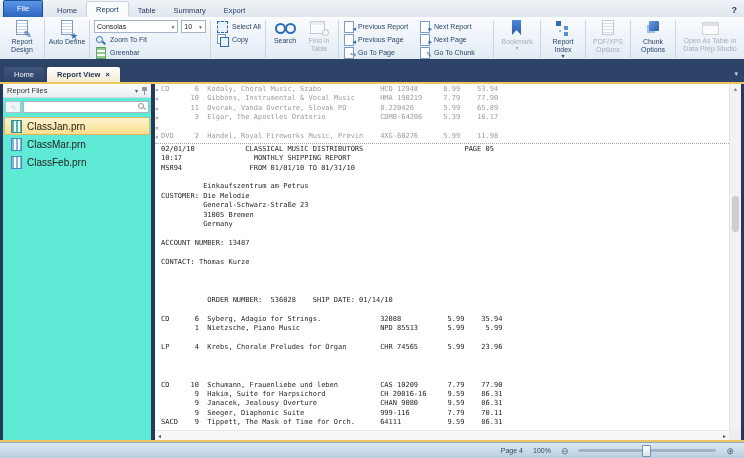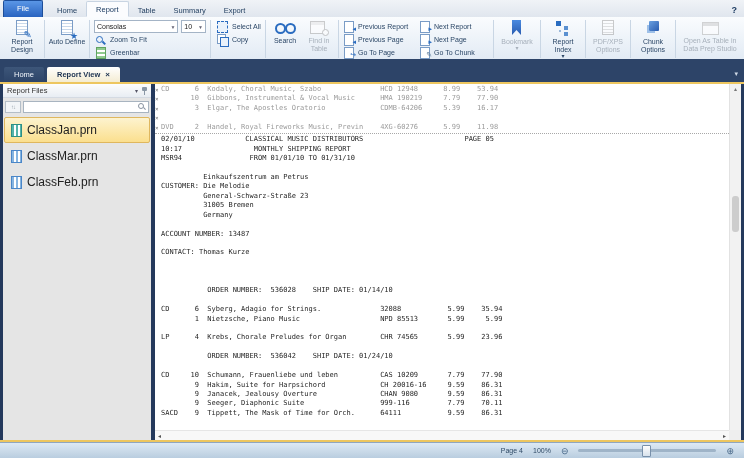--- a/index.html
+++ b/index.html
@@ -92,37 +92,37 @@
   .dtab.active{background:linear-gradient(#ffffff,#f4ecd2);color:#1b3150;font-weight:bold;gap:5px;}
   .dtab .close{font-weight:bold;font-size:8px;color:#1b3150;}
   .tw-pin{margin-left:auto;margin-right:6px;color:#cfd9e6;font-size:7px;padding-bottom:4px;}
 
   .goldline{position:absolute;left:0;right:0;height:2px;background:#edc65f;}
   .goldline.top{top:82px;} .goldline.bottom{top:440px;}
 
   
   .content{position:absolute;top:84px;left:0;right:0;height:356px;display:flex;
     border-left:3px solid #24395c;border-right:3px solid #24395c;background:#fff;box-sizing:border-box;}
-  .sidebar{width:148px;flex:none;display:flex;flex-direction:column;background:#e5e5e5;overflow:hidden;}
+  .sidebar{width:148px;flex:none;display:flex;flex-direction:column;background:#5eead4;overflow:hidden;}
   .panel-header{height:13px;flex:none;background:linear-gradient(#fdfdfd,#e8edf3);border-bottom:1px solid #d4dae2;
     display:flex;align-items:center;padding:0 4px;font-size:7.5px;color:#333;}
   .ph-icons{margin-left:auto;display:flex;align-items:center;gap:4px;}
   .chev{font-size:6px;color:#556;}
   .pin{width:5px;height:9px;position:relative;display:inline-block;}
   .pin:before{content:"";position:absolute;left:0;top:1px;width:5px;height:4px;background:#8a97a6;border-radius:1px;}
   .pin:after{content:"";position:absolute;left:2px;top:5px;width:1px;height:4px;background:#8a97a6;}
   .search-row{height:15px;flex:none;display:flex;align-items:center;gap:2px;padding:1px 2px;}
   .sortbtn{width:14px;height:10px;border:1px solid #b4bec8;background:#f2f5f8;color:#9aa4ae;
     font-size:6px;letter-spacing:-1px;display:flex;align-items:center;justify-content:center;}
   .searchbox{flex:1;height:10px;border:1px solid #a8b4c0;background:#fff;display:flex;align-items:center;}
   .mag{width:8px;height:8px;position:relative;margin-left:auto;margin-right:2px;}
   .mag:before{content:"";position:absolute;left:0;top:0;width:4px;height:4px;border:1px solid #8892a0;border-radius:50%;}
   .mag:after{content:"";position:absolute;left:5px;top:5px;width:3px;height:1px;background:#8892a0;transform:rotate(45deg);}
   .file-list{padding-top:2px;}
-  .file-item{height:26px;display:flex;align-items:center;gap:5px;padding-left:6px;font-size:12px;color:#222;
+  .file-item{height:18px;display:flex;align-items:center;gap:5px;padding-left:6px;font-size:10px;color:#222;
     margin:0 1px;border:1px solid transparent;box-sizing:border-box;}
   .file-item.selected{background:linear-gradient(#fdf3cf,#fbdf8e);border:1px solid #dfb75e;border-radius:2px;}
   .ficon{width:9px;height:11px;flex:none;border:1px solid #4a86c8;
     background:repeating-linear-gradient(90deg,#86b4e0 0 2px,#fff 2px 4px);}
   .ficon.teal{border-color:#2e8f86;background:repeating-linear-gradient(90deg,#55b3a9 0 2px,#fff 2px 4px);}
 
   .splitter{width:4px;flex:none;background:#24395c;}
 
   
   .report{flex:1;position:relative;background:#fff;overflow:hidden;}
@@ -327,20 +327,24 @@
           <div class="rl gray">
             <span class="gut">×</span>
             <span class="tx">CD      6  Kodaly, Choral Music, Szabo              HCD 12948      8.99    53.94</span>
           </div>
           <div class="rl gray">
             <span class="gut">×</span>
             <span class="tx">       10  Gibbons, Instrumental &amp; Vocal Music      HMA 190219     7.79    77.90</span>
           </div>
           <div class="rl gray">
             <span class="gut">×</span>
+            <span class="tx">       11  Dvorak, Vanda Overture, Slovak PO        8.220420       5.99    65.89</span>
+          </div>
+          <div class="rl gray">
+            <span class="gut">×</span>
             <span class="tx">        3  Elgar, The Apostles Oratorio             CDMB-64206     5.39    16.17</span>
           </div>
           <div class="rl gray">
             <span class="gut">×</span>
             <span class="tx">&nbsp;</span>
           </div>
           <div class="rl gray">
             <span class="gut">×</span>
             <span class="tx">DVD     2  Handel, Royal Fireworks Music, Previn    4XG-60276      5.99    11.98</span>
           </div>
@@ -432,21 +436,20 @@
           <div class="rl dark">
             <span class="gut">&nbsp;</span>
             <span class="tx">LP      4  Krebs, Chorale Preludes for Organ        CHR 74565       5.99    23.96</span>
           </div>
           <div class="rl dark">
             <span class="gut">&nbsp;</span>
             <span class="tx">&nbsp;</span>
           </div>
           <div class="rl dark">
             <span class="gut">&nbsp;</span>
-            <span class="tx">           ORDER NUMBER:  536042    SHIP DATE: 01/24/10</span>
           </div>
           <div class="rl dark">
             <span class="gut">&nbsp;</span>
             <span class="tx">&nbsp;</span>
           </div>
           <div class="rl dark">
             <span class="gut">&nbsp;</span>
             <span class="tx">CD     10  Schumann, Frauenliebe und leben          CAS 10209       7.79    77.90</span>
           </div>
           <div class="rl dark">

